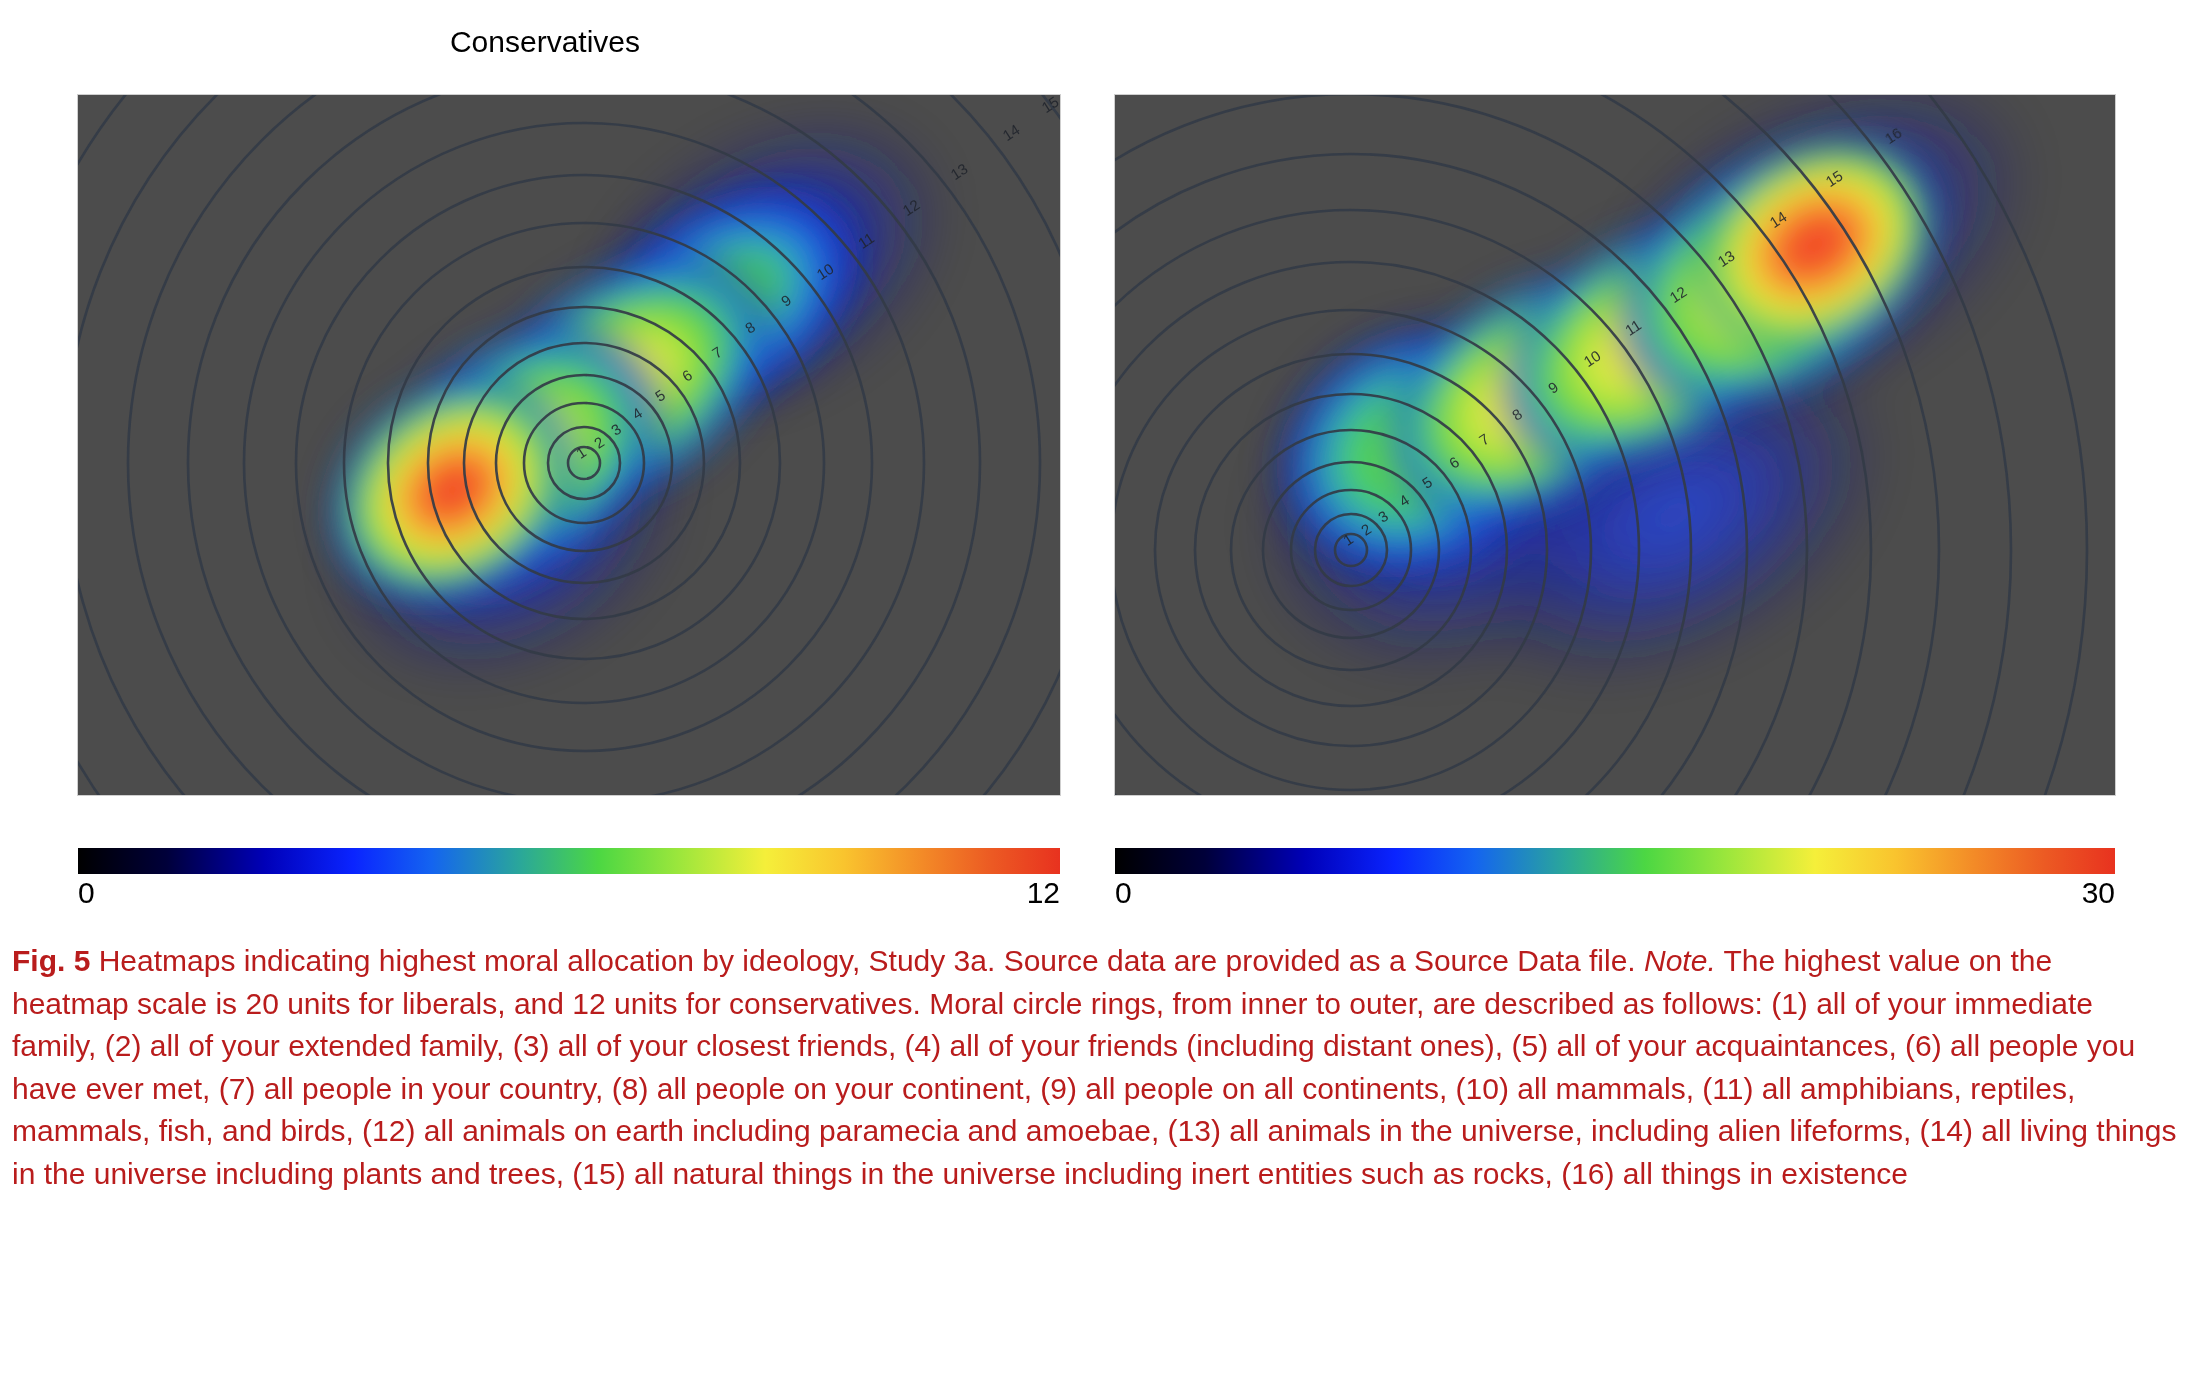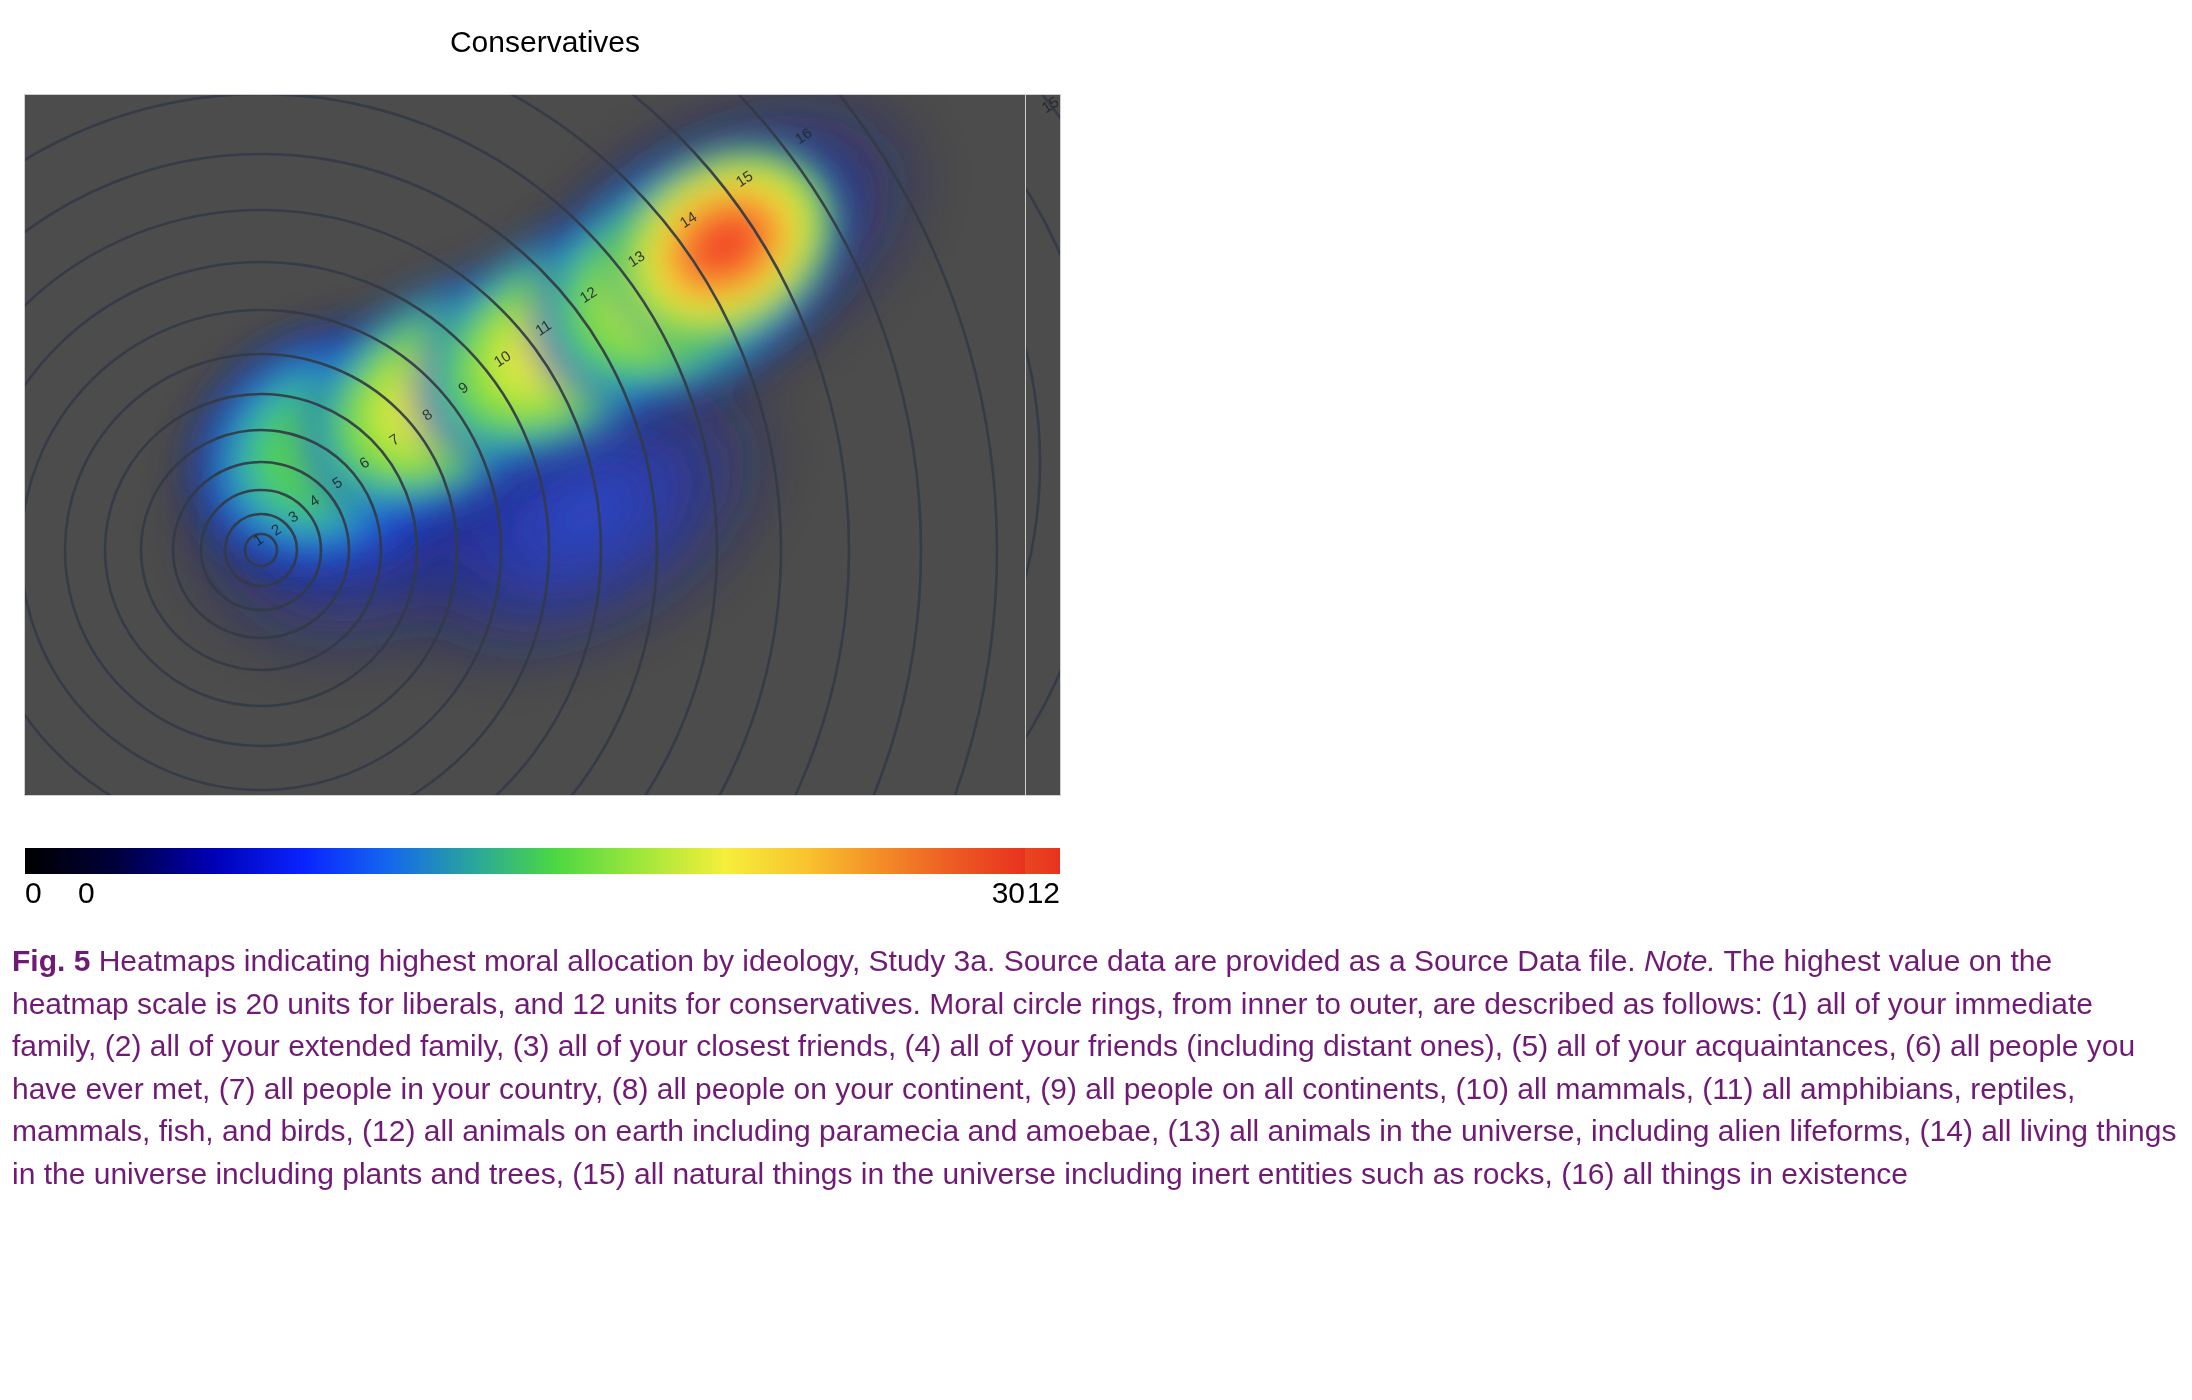--- a/index.html
+++ b/index.html
@@ -8,21 +8,21 @@
     width:2192px;height:1400px;
     font-family:"Liberation Sans", sans-serif;
     color:#000;
     -webkit-font-smoothing:antialiased;
   }
   .figure{position:relative;width:2192px;height:1400px;overflow:hidden;}
 
   
   .panels{
     position:absolute;left:0;top:0;width:2192px;height:900px;
-    display:flex;flex-direction:column;
+    display:flex;
   }
   .panel{position:relative;}
   .panel.left{width:1090px;}
   .panel.right{width:1102px;}
 
   .panel-title{
     text-align:center;
     font-size:30px;
     font-weight:400;
     color:#000;
@@ -72,21 +72,21 @@
     display:flex;justify-content:space-between;
     margin-top:4px;
     font-size:30px;line-height:1;
   }
 
   
   .caption{
     position:absolute;left:12px;top:940px;width:2165px;
     font-size:30px;line-height:1.42;
     text-align:left;
-    color:#701a75;
+    color:#b91c1c;
   }
   .caption b{font-weight:700;}
   .caption i{font-style:italic;}
 
   .source{
     position:absolute;left:0;top:1300px;width:2192px;
     text-align:center;
     font-size:30px;font-weight:700;color:#000;
   }
 </style>

